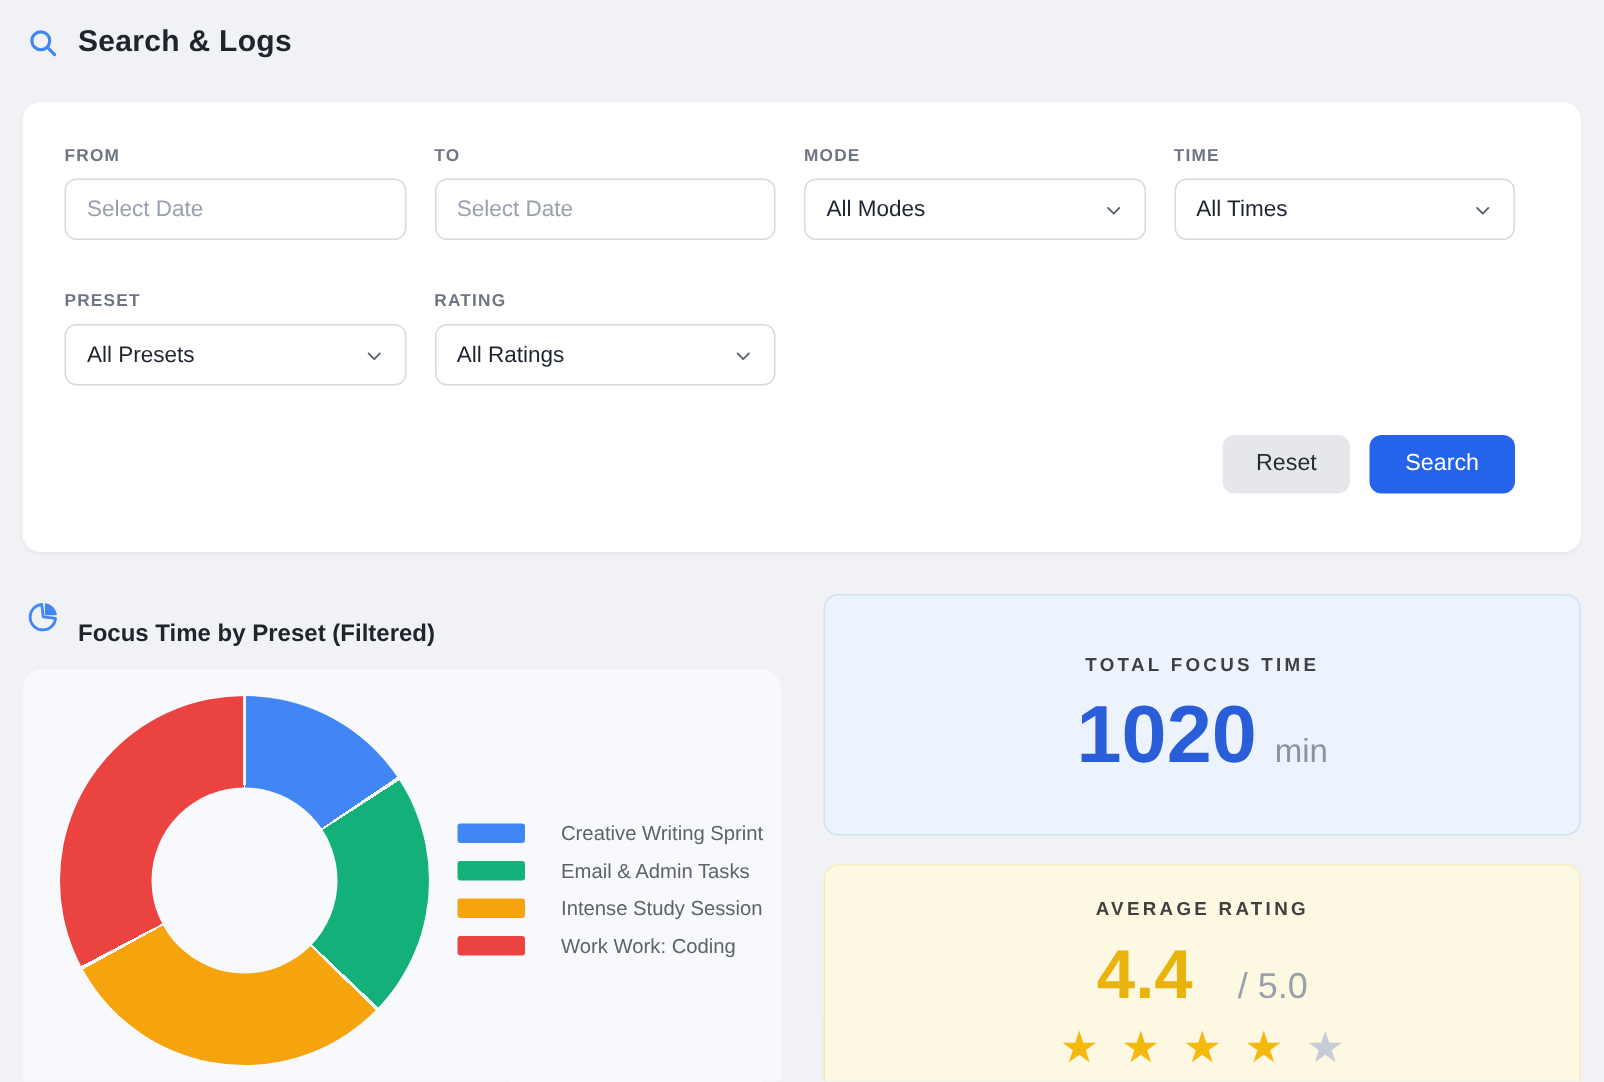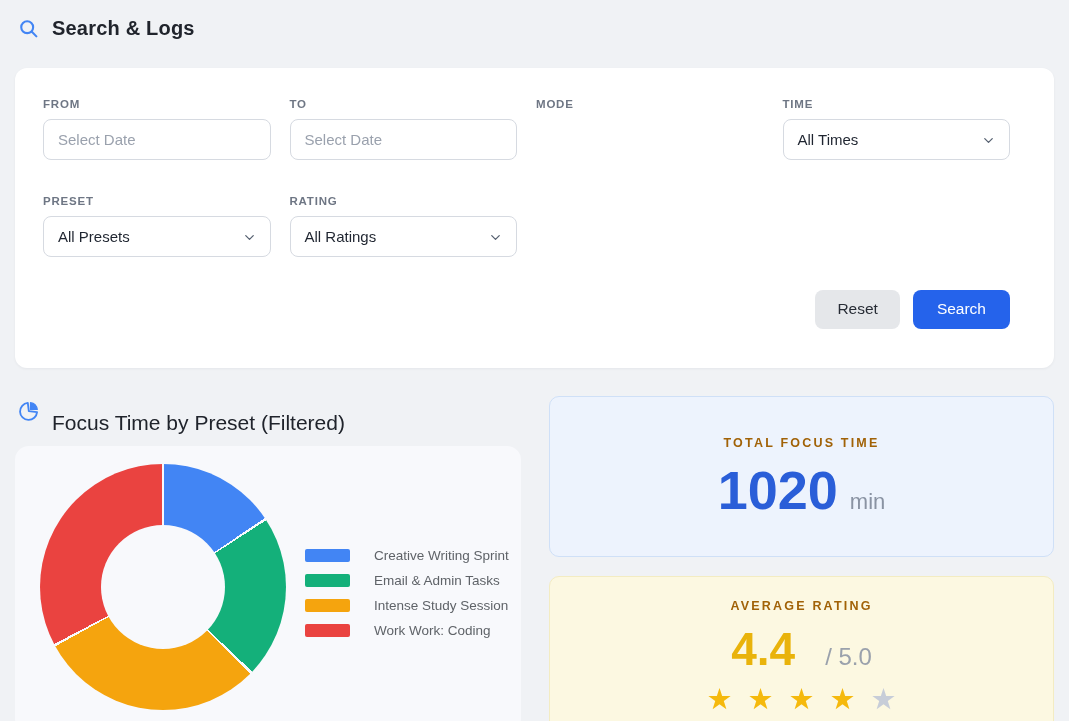--- a/index.html
+++ b/index.html
@@ -36,37 +36,37 @@
   .actions{grid-column:1/-1;display:flex;justify-content:flex-end;gap:13px;margin-top:-3px;}
   .btn{height:39px;border:none;border-radius:8px;font-size:15.5px;cursor:pointer;
     font-family:"Liberation Sans","DejaVu Sans",sans-serif;}
   .btn-reset{background:#e5e7ea;color:#272c35;padding:0 22px;}
   .btn-search{background:var(--accent);color:#fff;padding:0 24px;}
 
   
   .main{display:flex;gap:28px;margin:24px 15px 0 15px;}
   .left-col{width:506px;flex:none;}
   .section-header{display:flex;align-items:center;gap:12px;height:38px;padding-left:3px;}
-  .section-header h2{font-size:21px;font-weight:400;color:var(--text-dark);margin-top:24px;}
+  .section-header h2{font-size:16px;font-weight:700;color:var(--text-dark);margin-top:24px;}
   .chart-panel{position:relative;margin-top:16px;height:287px;background:var(--panel-bg);
     border-radius:14px;}
   .donut{position:absolute;left:25px;top:18px;width:246px;height:246px;border-radius:50%;}
   .donut-hole{position:absolute;left:61px;top:61px;width:124px;height:124px;border-radius:50%;
     background:var(--panel-bg);}
   .legend{position:absolute;left:290px;top:97px;}
   .legend-item{display:flex;align-items:center;height:25px;cursor:pointer;}
   .swatch{width:45px;height:13px;border-radius:2px;flex:none;}
   .legend-label{margin-left:24px;font-size:13.5px;color:#5f6368;white-space:nowrap;}
 
   .right-col{flex:1;display:flex;flex-direction:column;gap:19px;margin-top:4px;}
   .stat-card{border-radius:10px;display:flex;flex-direction:column;align-items:center;
     justify-content:center;}
   .card-blue{height:161px;background:#edf3fd;border:1px solid #cfe0f7;}
   .card-yellow{height:160px;background:#fcf8e1;border:1px solid #f3ecc2;}
-  .stat-label{font-size:12.5px;font-weight:700;color:#a16207;letter-spacing:2.2px;}
+  .stat-label{font-size:12.5px;font-weight:700;color:#404040;letter-spacing:2.2px;}
   .big-row{display:flex;align-items:baseline;margin-top:13px;}
   .total-value{font-size:54px;font-weight:700;color:var(--total-value-color,#2a5ed8);line-height:1;}
   .total-unit{font-size:22px;color:#8a93a3;margin-left:12px;}
   .rating-value{font-size:46px;font-weight:700;color:var(--rating-value-color,#e9b30b);line-height:1;}
   .rating-max{font-size:24px;color:#9aa1ac;margin-left:30px;}
   .stars{display:flex;gap:15px;margin-top:13px;}
   .star{font-size:29px;line-height:1;color:var(--star-gray,#c7cdd8);}
   .star.filled{color:var(--star-gold,#f5b90d);}
 </style>
 </head>
@@ -86,20 +86,26 @@
     <div class="field">
       <label>FROM</label>
       <input type="text" placeholder="Select Date" style="">
     </div>
     <div class="field">
       <label>TO</label>
       <input type="text" placeholder="Select Date" style="">
     </div>
     <div class="field">
       <label>MODE</label>
+      <div class="select">
+        <span>All Modes</span>
+        <svg class="chev" width="15" height="15" viewBox="0 0 24 24" fill="none" stroke="#556070" stroke-width="2" stroke-linecap="round" stroke-linejoin="round">
+            <polyline points="6 9 12 15 18 9"></polyline>
+          </svg>
+      </div>
     </div>
     <div class="field">
       <label>TIME</label>
       <div class="select">
         <span>All Times</span>
         <svg class="chev" width="15" height="15" viewBox="0 0 24 24" fill="none" stroke="#556070" stroke-width="2" stroke-linecap="round" stroke-linejoin="round">
             <polyline points="6 9 12 15 18 9"></polyline>
           </svg>
       </div>
     </div>

